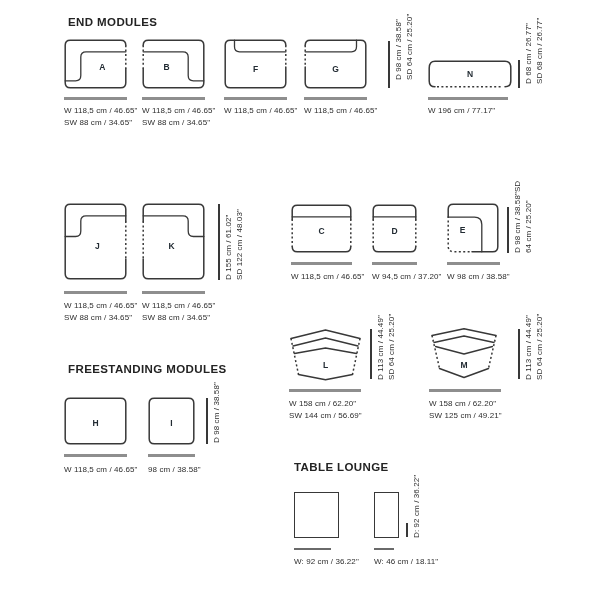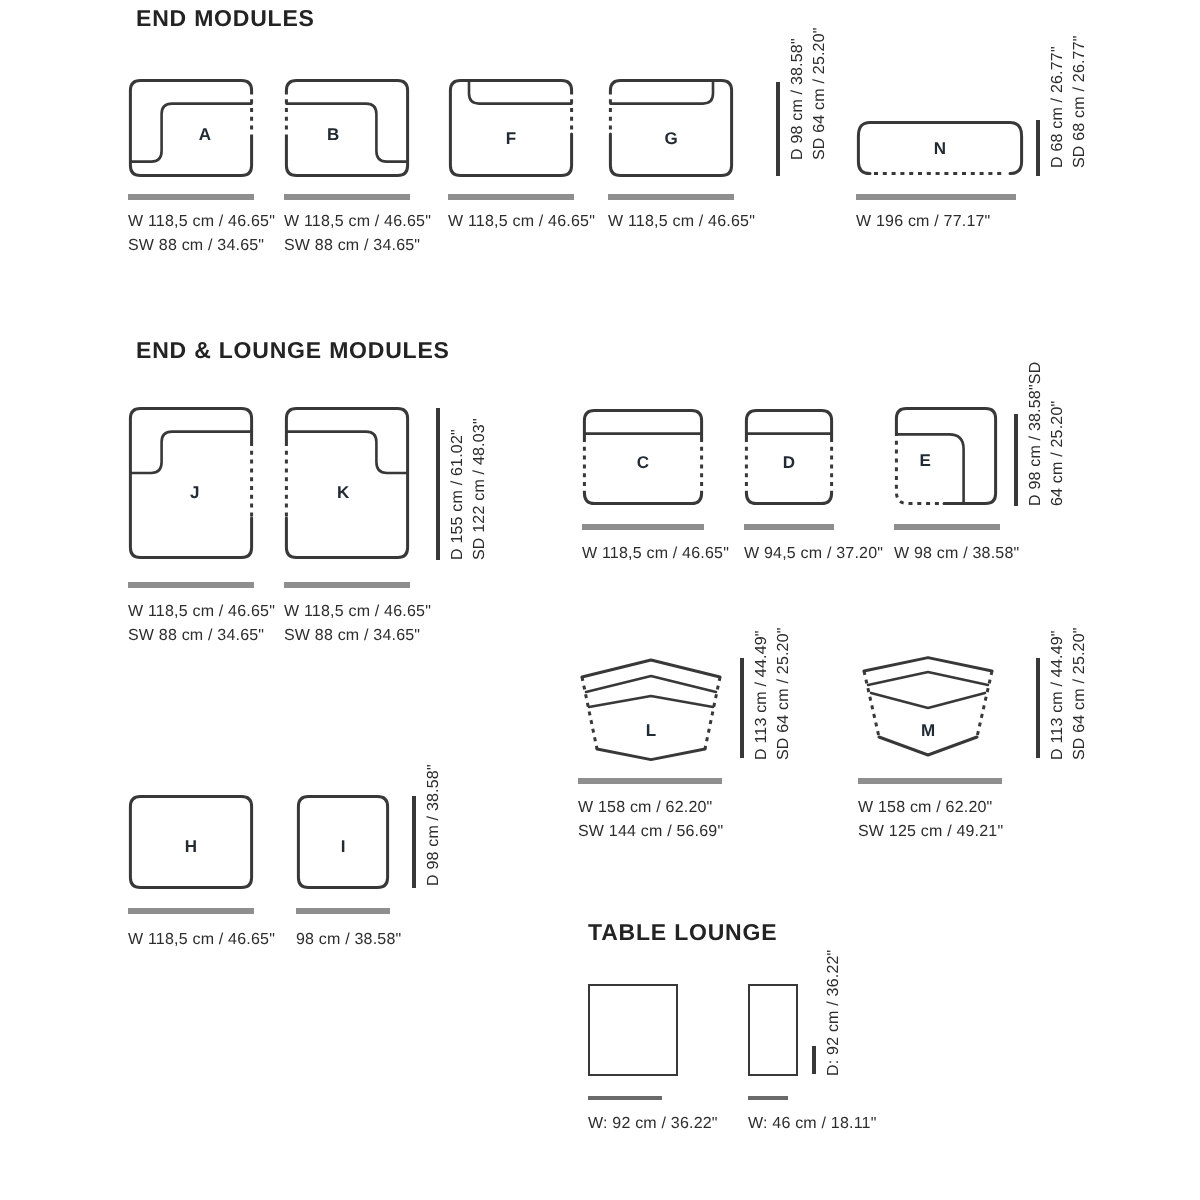--- a/index.html
+++ b/index.html
@@ -19,21 +19,21 @@
   .bar{position:absolute;height:2.5px;background:#8e8e8e;}
   .bar.thinbar{height:1.5px;background:#6a6a6a;}
   .dims{position:absolute;font-size:8px;line-height:11.5px;letter-spacing:.1px;white-space:nowrap;color:#2d2d2d;}
   .tablebox{position:absolute;border:1.4px solid #383838;background:#fff;}
 </style>
 </head>
 <body>
 
 <div id="page">
 
-  <div class="sec-title" style="left:68px;top:4px;">END MODULES</div>
+  <div class="sec-title" style="left:68px;top:16px;">END MODULES</div>
 
   <div class="module" style="left:64px;top:39px;width:63px;height:50px;">
     <svg viewBox="0 0 63 50">
       <path d="M61.8 30 V43.8 Q61.8 48.8 56.8 48.8 H6.2 Q1.2 48.8 1.2 43.8 V6.2 Q1.2 1.2 6.2 1.2 H56.8 Q61.8 1.2 61.8 6.2"></path>
       <path class="dash" d="M61.8 6.2 V30"></path>
       <path class="thin" d="M61.8 12.8 H22 Q16.8 12.8 16.8 18 V36.5 Q16.8 41.8 11.6 41.8 H1.2"></path>
     </svg>
     <div class="letter" style="inset:10% 0 0 22%;">A</div>
   </div>
   <div class="module" style="left:142px;top:39px;width:63px;height:50px;">
@@ -97,21 +97,20 @@
   <div class="dims" style="left:224px;top:105px;">
     <div>W 118,5 cm / 46.65"</div>
   </div>
   <div class="dims" style="left:304px;top:105px;">
     <div>W 118,5 cm / 46.65"</div>
   </div>
   <div class="dims" style="left:428px;top:105px;">
     <div>W 196 cm / 77.17"</div>
   </div>
 
-  <div class="sec-title" style="left:68px;top:170px;">END &amp; LOUNGE MODULES</div>
 
   <div class="module" style="left:64px;top:203px;width:63px;height:77px;">
     <svg viewBox="0 0 63 77">
       <path d="M61.8 18 V6.2 Q61.8 1.2 56.8 1.2 H6.2 Q1.2 1.2 1.2 6.2 V70.8 Q1.2 75.8 6.2 75.8 H56.8 Q61.8 75.8 61.8 70.8 V56"></path>
       <path class="dash" d="M61.8 18 V56"></path>
       <path class="thin" d="M61.8 12.8 H22 Q16.8 12.8 16.8 18 V28 Q16.8 33.5 11.6 33.5 H1.2"></path>
     </svg>
     <div class="letter" style="inset:12% 0 0 6%;">J</div>
   </div>
   <div class="module" style="left:142px;top:203px;width:63px;height:77px;">
@@ -131,20 +130,21 @@
   <div class="bar" style="left:142px;top:291px;width:63px;"></div>
   <div class="dims" style="left:64px;top:300px;">
     <div>W 118,5 cm / 46.65"</div>
     <div>SW 88 cm / 34.65"</div>
   </div>
   <div class="dims" style="left:142px;top:300px;">
     <div>W 118,5 cm / 46.65"</div>
     <div>SW 88 cm / 34.65"</div>
   </div>
 
+  <div class="sec-title" style="left:68px;top:363px;">FREESTANDING MODULES</div>
 
   <div class="module" style="left:64px;top:397px;width:63px;height:48px;">
     <svg viewBox="0 0 63 48">
       <path d="M6.2 1.2 H56.8 Q61.8 1.2 61.8 6.2 V41.8 Q61.8 46.8 56.8 46.8 H6.2 Q1.2 46.8 1.2 41.8 V6.2 Q1.2 1.2 6.2 1.2 Z"></path>
     </svg>
     <div class="letter" style="inset:8% 0 0 0;">H</div>
   </div>
   <div class="module" style="left:148px;top:397px;width:47px;height:48px;">
     <svg viewBox="0 0 47 48">
       <path d="M6.2 1.2 H40.8 Q45.8 1.2 45.8 6.2 V41.8 Q45.8 46.8 40.8 46.8 H6.2 Q1.2 46.8 1.2 41.8 V6.2 Q1.2 1.2 6.2 1.2 Z"></path>

